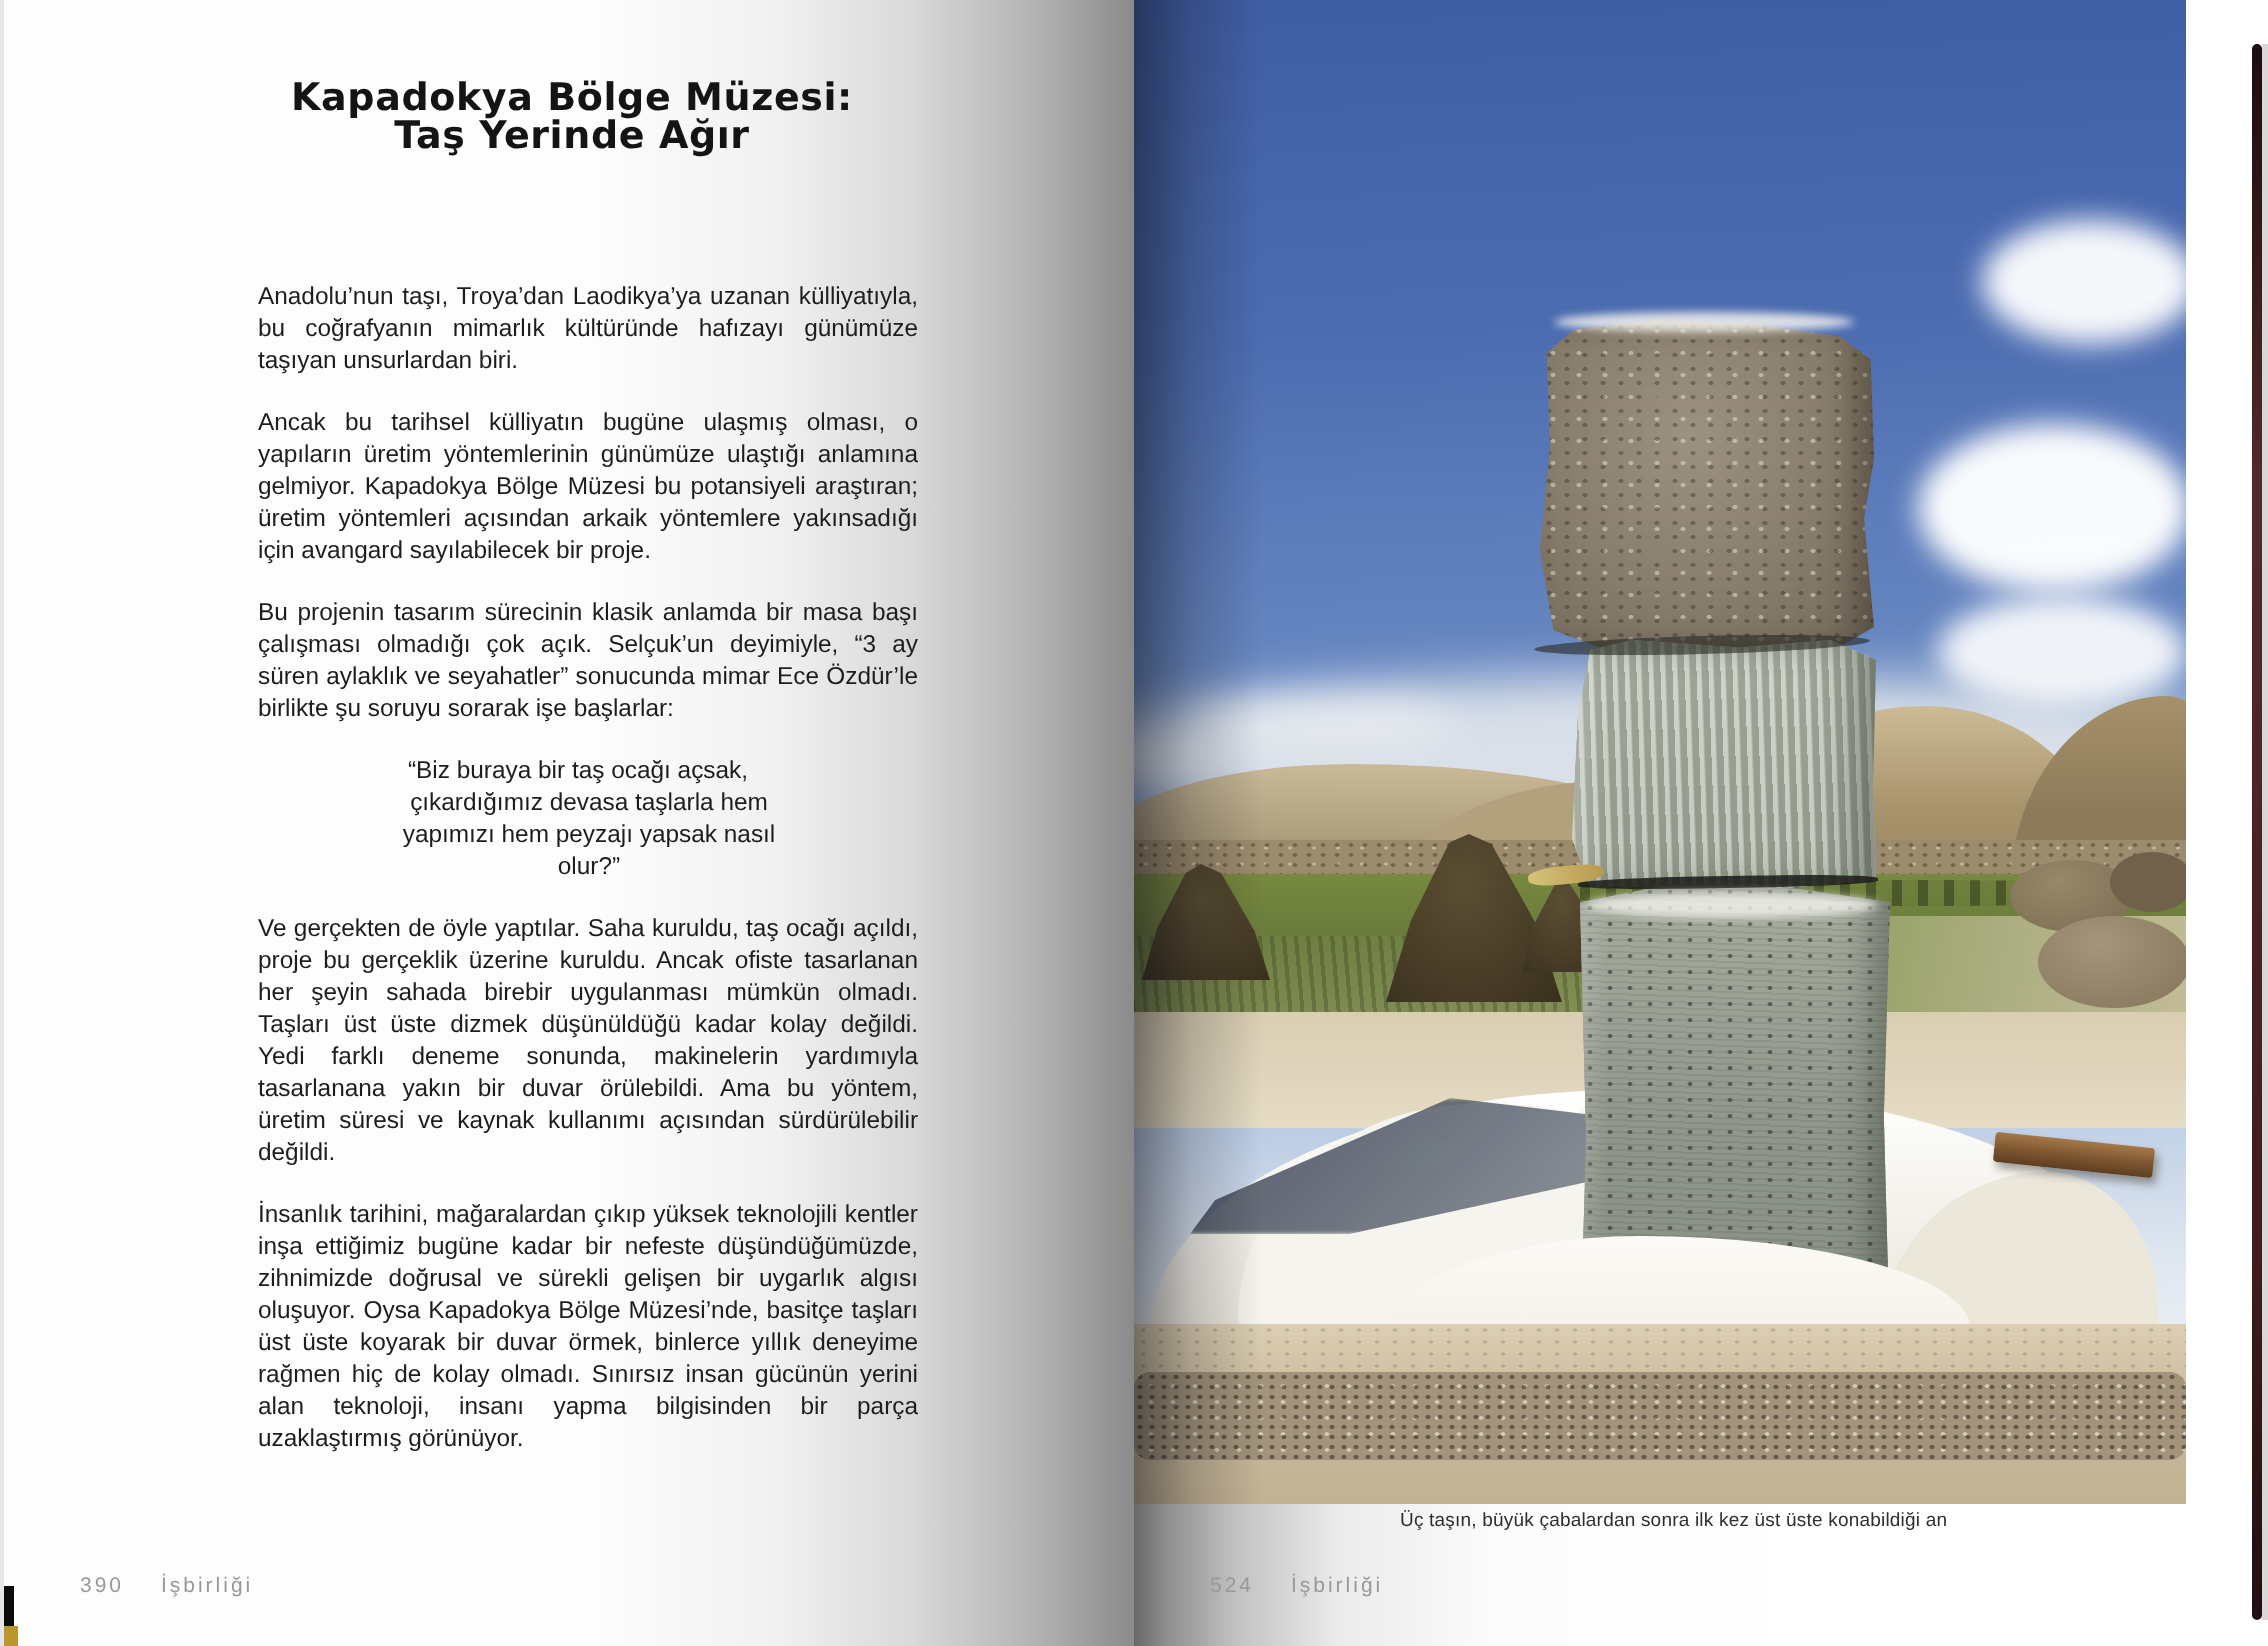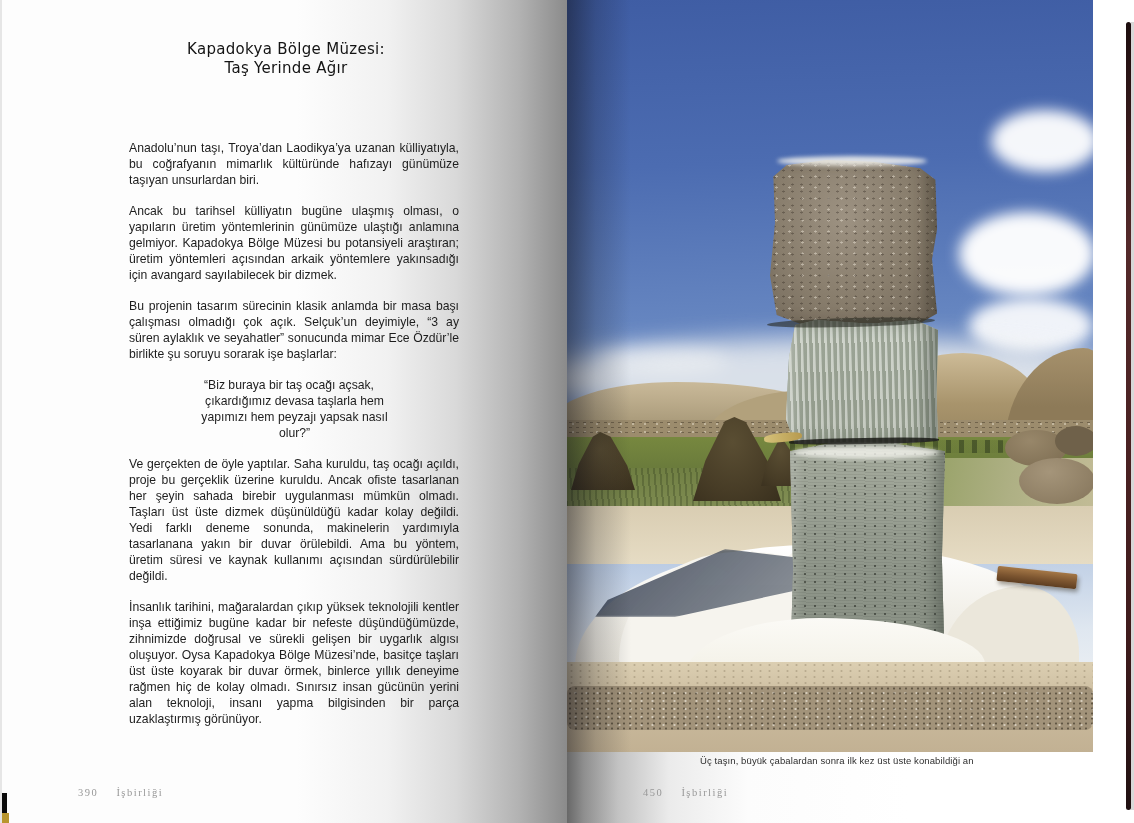--- a/index.html
+++ b/index.html
@@ -11,39 +11,39 @@
   
   .left-page{
     position:absolute;left:0;top:0;width:567px;height:823px;
     background:linear-gradient(to right,#fdfdfd 0%,#fdfdfd 52%,#f1f1f1 68%,#d9d9d9 80%,#b3b3b3 91%,#898989 100%);
     border-left:2px solid #e6e6e6;
   }
   .corner-black{position:absolute;left:0;top:793px;width:5px;height:24px;background:#0b0b0b;}
   .corner-gold{position:absolute;left:0;top:813px;width:7px;height:10px;background:#b9962e;}
   .page-title{
     position:absolute;left:113px;top:40px;width:342px;
-    text-align:center;font-weight:normal;font-size:15px;line-height:19px;
+    text-align:center;font-weight:bold;font-size:19px;line-height:19px;
     color:#141414;letter-spacing:.3px;
     font-family:"DejaVu Sans", sans-serif;
   }
   .body-column{
     position:absolute;left:115px;top:140px;width:342px;
     font-size:12.2px;line-height:16px;color:#1d1d1d;
     text-align:justify;
   }
   .body-column p{margin:0 0 15px 12px;}
   .pull-quote{
     margin:3px 55px 15px 57px !important;
     text-align:center;
     text-indent:-11px;padding-left:11px;
   }
   .page-footer{
     position:absolute;top:787px;
-    font-family:Liberation Serif, serif;
-    font-size:10.5px;color:#989898;letter-spacing:1.5px;margin-left:38px;
+    font-family:Liberation Sans, sans-serif;
+    font-size:10.5px;color:#989898;letter-spacing:1.5px;
   }
   .left-page .page-footer{left:38px;}
   .page-footer .page-num{margin-right:14px;}
   
   .right-page{
     position:absolute;left:567px;top:0;width:567px;height:823px;
     background:linear-gradient(to right,#686868 0%,#8f8f8f 3%,#c2c2c2 9%,#ebebeb 18%,#fcfcfc 32%,#ffffff 60%);
   }
   .right-page .page-footer{left:38px;}
   .photo-caption{
@@ -150,21 +150,21 @@
   <div class="corner-black"></div>
   <div class="corner-gold"></div>
 
   <div class="page-title">
     <div>Kapadokya Bölge Müzesi:</div>
     <div>Taş Yerinde Ağır</div>
   </div>
 
   <div class="body-column">
     <p>Anadolu’nun taşı, Troya’dan Laodikya’ya uzanan külliyatıyla, bu coğrafyanın mimarlık kültüründe hafızayı günümüze taşıyan unsurlardan biri.</p>
-    <p>Ancak bu tarihsel külliyatın bugüne ulaşmış olması, o yapıların üretim yöntemlerinin günümüze ulaştığı anlamına gelmiyor. Kapadokya Bölge Müzesi bu potansiyeli araştıran; üretim yöntemleri açısından arkaik yöntemlere yakınsadığı için avangard sayılabilecek bir dizmek.</p>
+    <p>Ancak bu tarihsel külliyatın bugüne ulaşmış olması, o yapıların üretim yöntemlerinin günümüze ulaştığı anlamına gelmiyor. Kapadokya Bölge Müzesi bu potansiyeli araştıran; üretim yöntemleri açısından arkaik yöntemlere yakınsadığı için avangard sayılabilecek bir proje.</p>
     <p>Bu projenin tasarım sürecinin klasik anlamda bir masa başı çalışması olmadığı çok açık. Selçuk’un deyimiyle, “3 ay süren aylaklık ve seyahatler” sonucunda mimar Ece Özdür’le birlikte şu soruyu sorarak işe başlarlar:</p>
     <p class="pull-quote">“Biz buraya bir taş ocağı açsak, çıkardığımız devasa taşlarla hem yapımızı hem peyzajı yapsak nasıl olur?”</p>
     <p>Ve gerçekten de öyle yaptılar. Saha kuruldu, taş ocağı açıldı, proje bu gerçeklik üzerine kuruldu. Ancak ofiste tasarlanan her şeyin sahada birebir uygulanması mümkün olmadı. Taşları üst üste dizmek düşünüldüğü kadar kolay değildi. Yedi farklı deneme sonunda, makinelerin yardımıyla tasarlanana yakın bir duvar örülebildi. Ama bu yöntem, üretim süresi ve kaynak kullanımı açısından sürdürülebilir değildi.</p>
     <p>İnsanlık tarihini, mağaralardan çıkıp yüksek teknolojili kentler inşa ettiğimiz bugüne kadar bir nefeste düşündüğümüzde, zihnimizde doğrusal ve sürekli gelişen bir uygarlık algısı oluşuyor. Oysa Kapadokya Bölge Müzesi’nde, basitçe taşları üst üste koyarak bir duvar örmek, binlerce yıllık deneyime rağmen hiç de kolay olmadı. Sınırsız insan gücünün yerini alan teknoloji, insanı yapma bilgisinden bir parça uzaklaştırmış görünüyor.</p>
   </div>
 
   <div class="page-footer">
     <span class="page-num">390</span>
     <span>İşbirliği</span>
   </div>
@@ -222,19 +222,19 @@
       <div class="gravel-light"></div>
       <div class="gravel-band"></div>
     </div>
 
     <div class="gutter-shade"></div>
   </div>
 
   <div class="photo-caption">Üç taşın, büyük çabalardan sonra ilk kez üst üste konabildiği an</div>
 
   <div class="page-footer">
-    <span class="page-num">450</span>
+    <span class="page-num">524</span>
     <span>İşbirliği</span>
   </div>
 </div>
 
 <div class="edge-red"></div>
 <div class="edge-outer"></div>
 
 </body></html>

